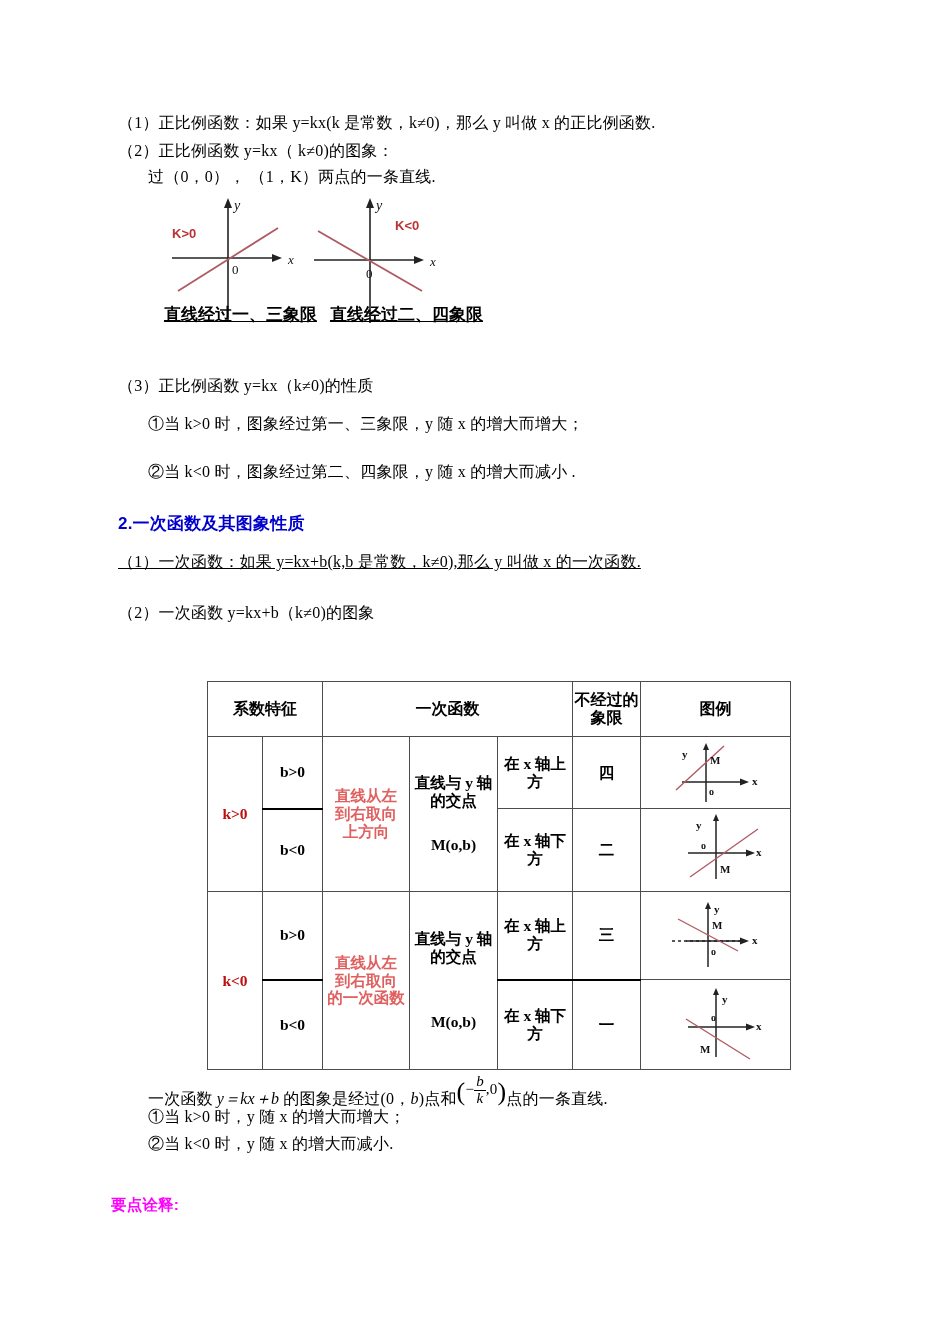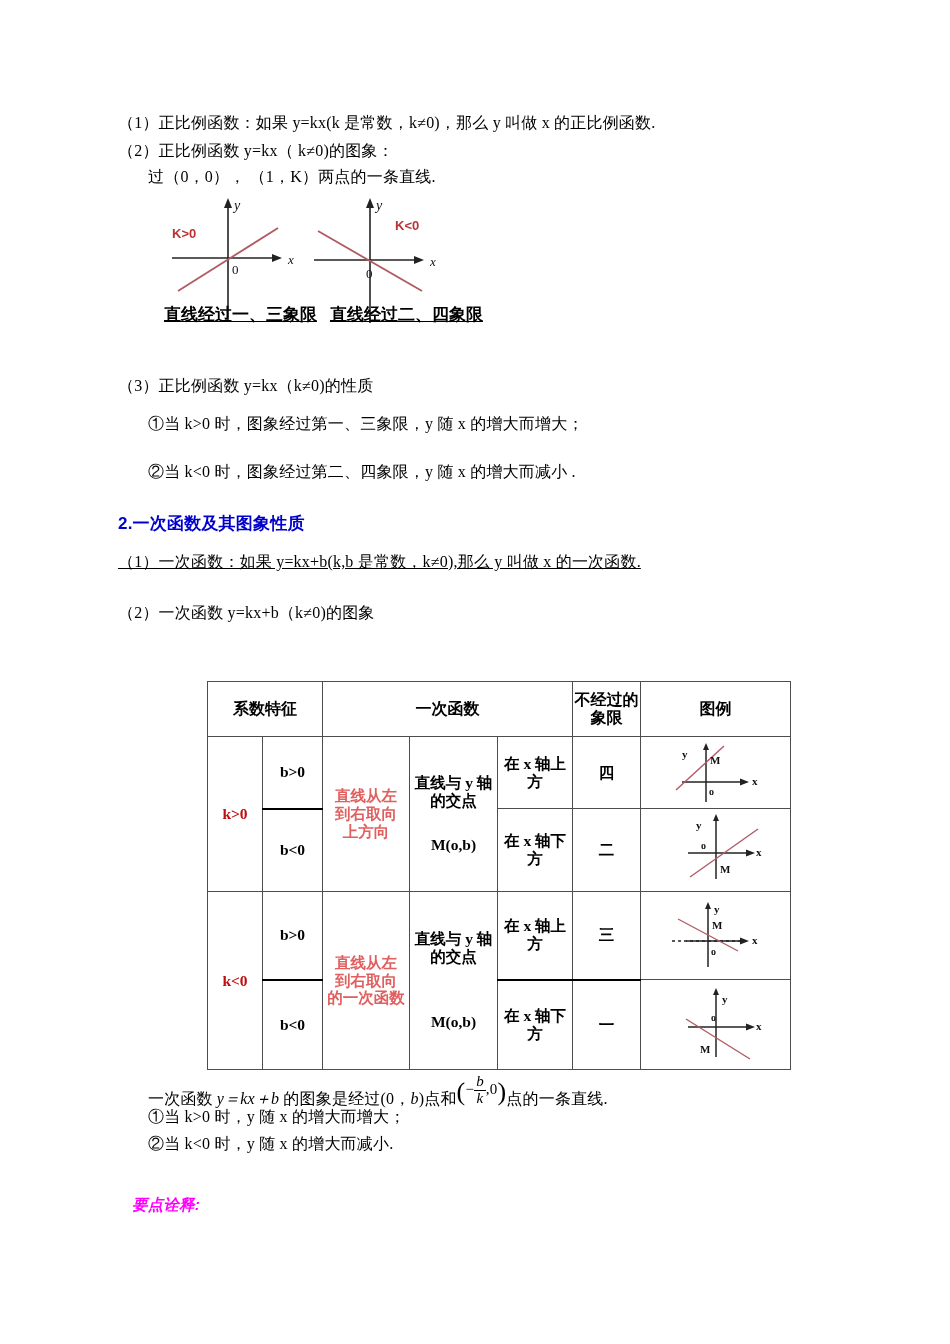--- a/index.html
+++ b/index.html
@@ -298,15 +298,15 @@
   </table>
 
 
   <div class="line" style="left:148px; top:1074px; font-size:16px;">
     <span>一次函数</span><span class="italic" style="padding:0 4px">y＝kx＋b</span><span>的图象是经过(0，</span><span class="italic">b</span><span>)点和</span><span class="frac"><span class="paren">(</span><span style="font-style:normal">−</span><span class="stack"><span class="num">b</span><span class="den">k</span></span><span style="font-style:normal">,0</span><span class="paren">)</span></span><span>点的一条直线.</span>
   </div>
 
   <div class="line" style="left:148px; top:1106px;">①当 k&gt;0 时，y 随 x 的增大而增大；</div>
   <div class="line" style="left:148px; top:1133px;">②当 k&lt;0 时，y 随 x 的增大而减小.</div>
 
-  <div class="line magenta-head" style="left:132px; top:1195px;font-style:italic;">要点诠释:</div>
+  <div class="line magenta-head" style="left:111px; top:1195px;">要点诠释:</div>
 
 </div>
 
 </body></html>

